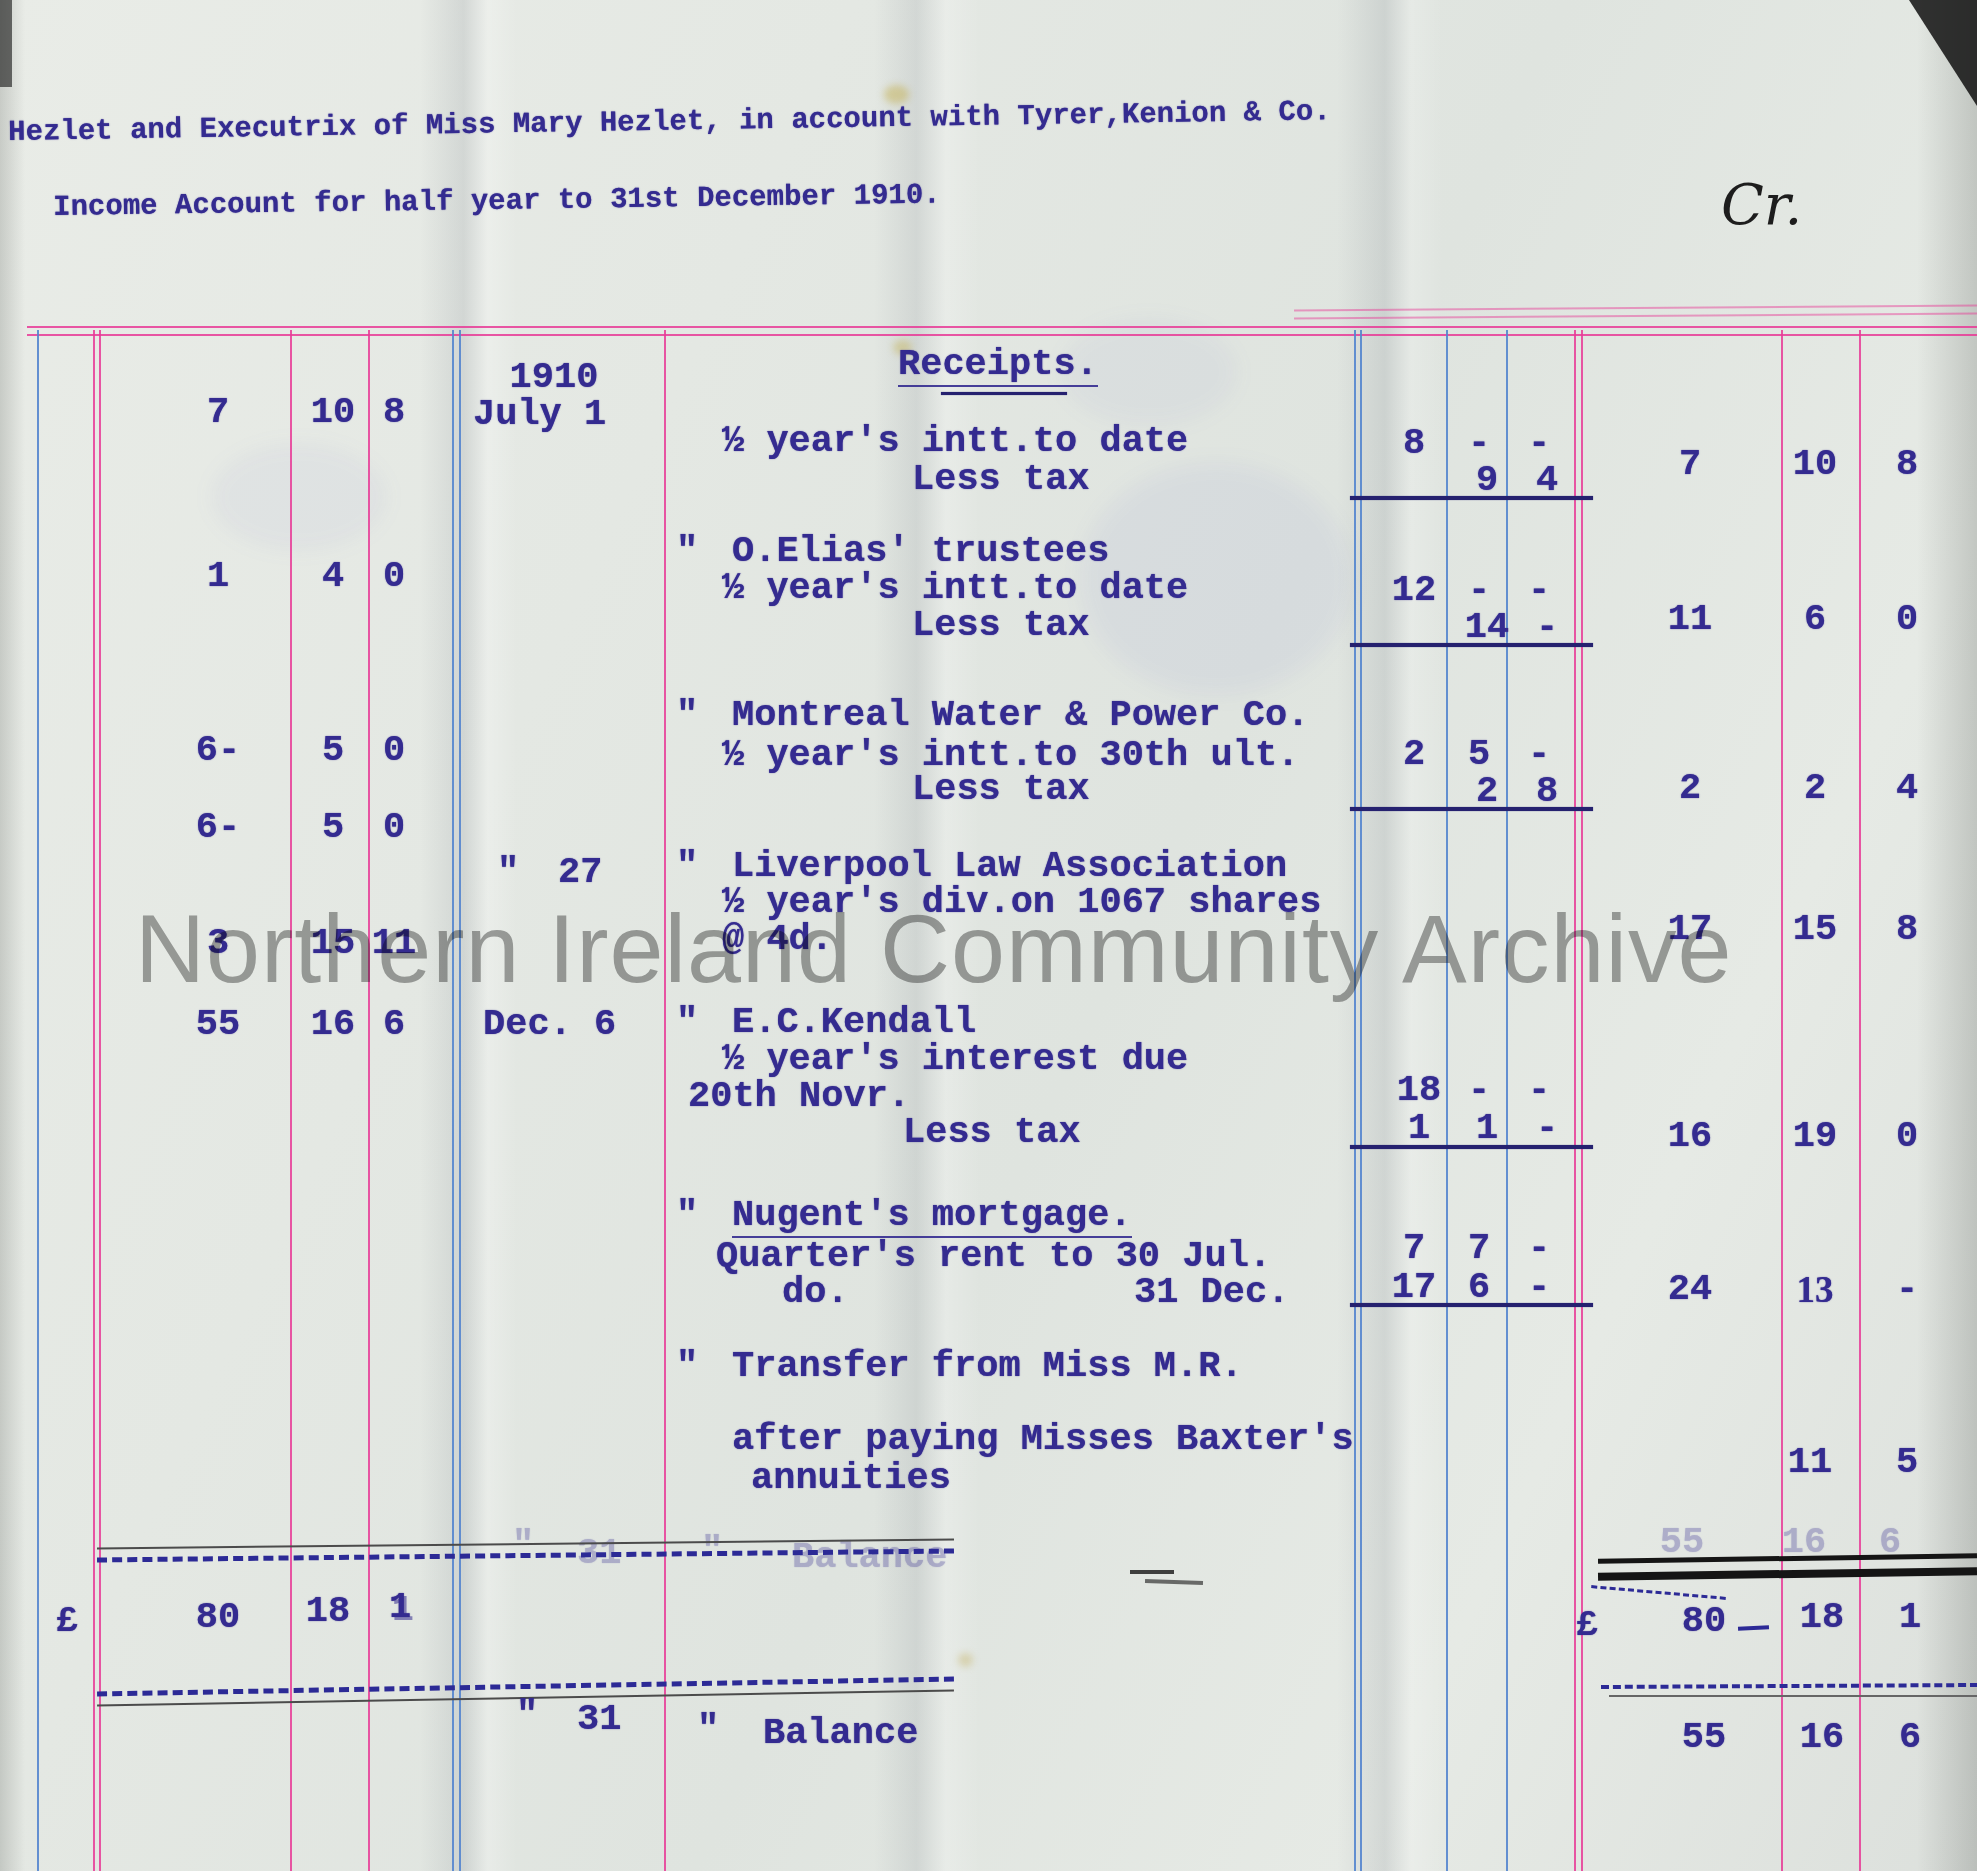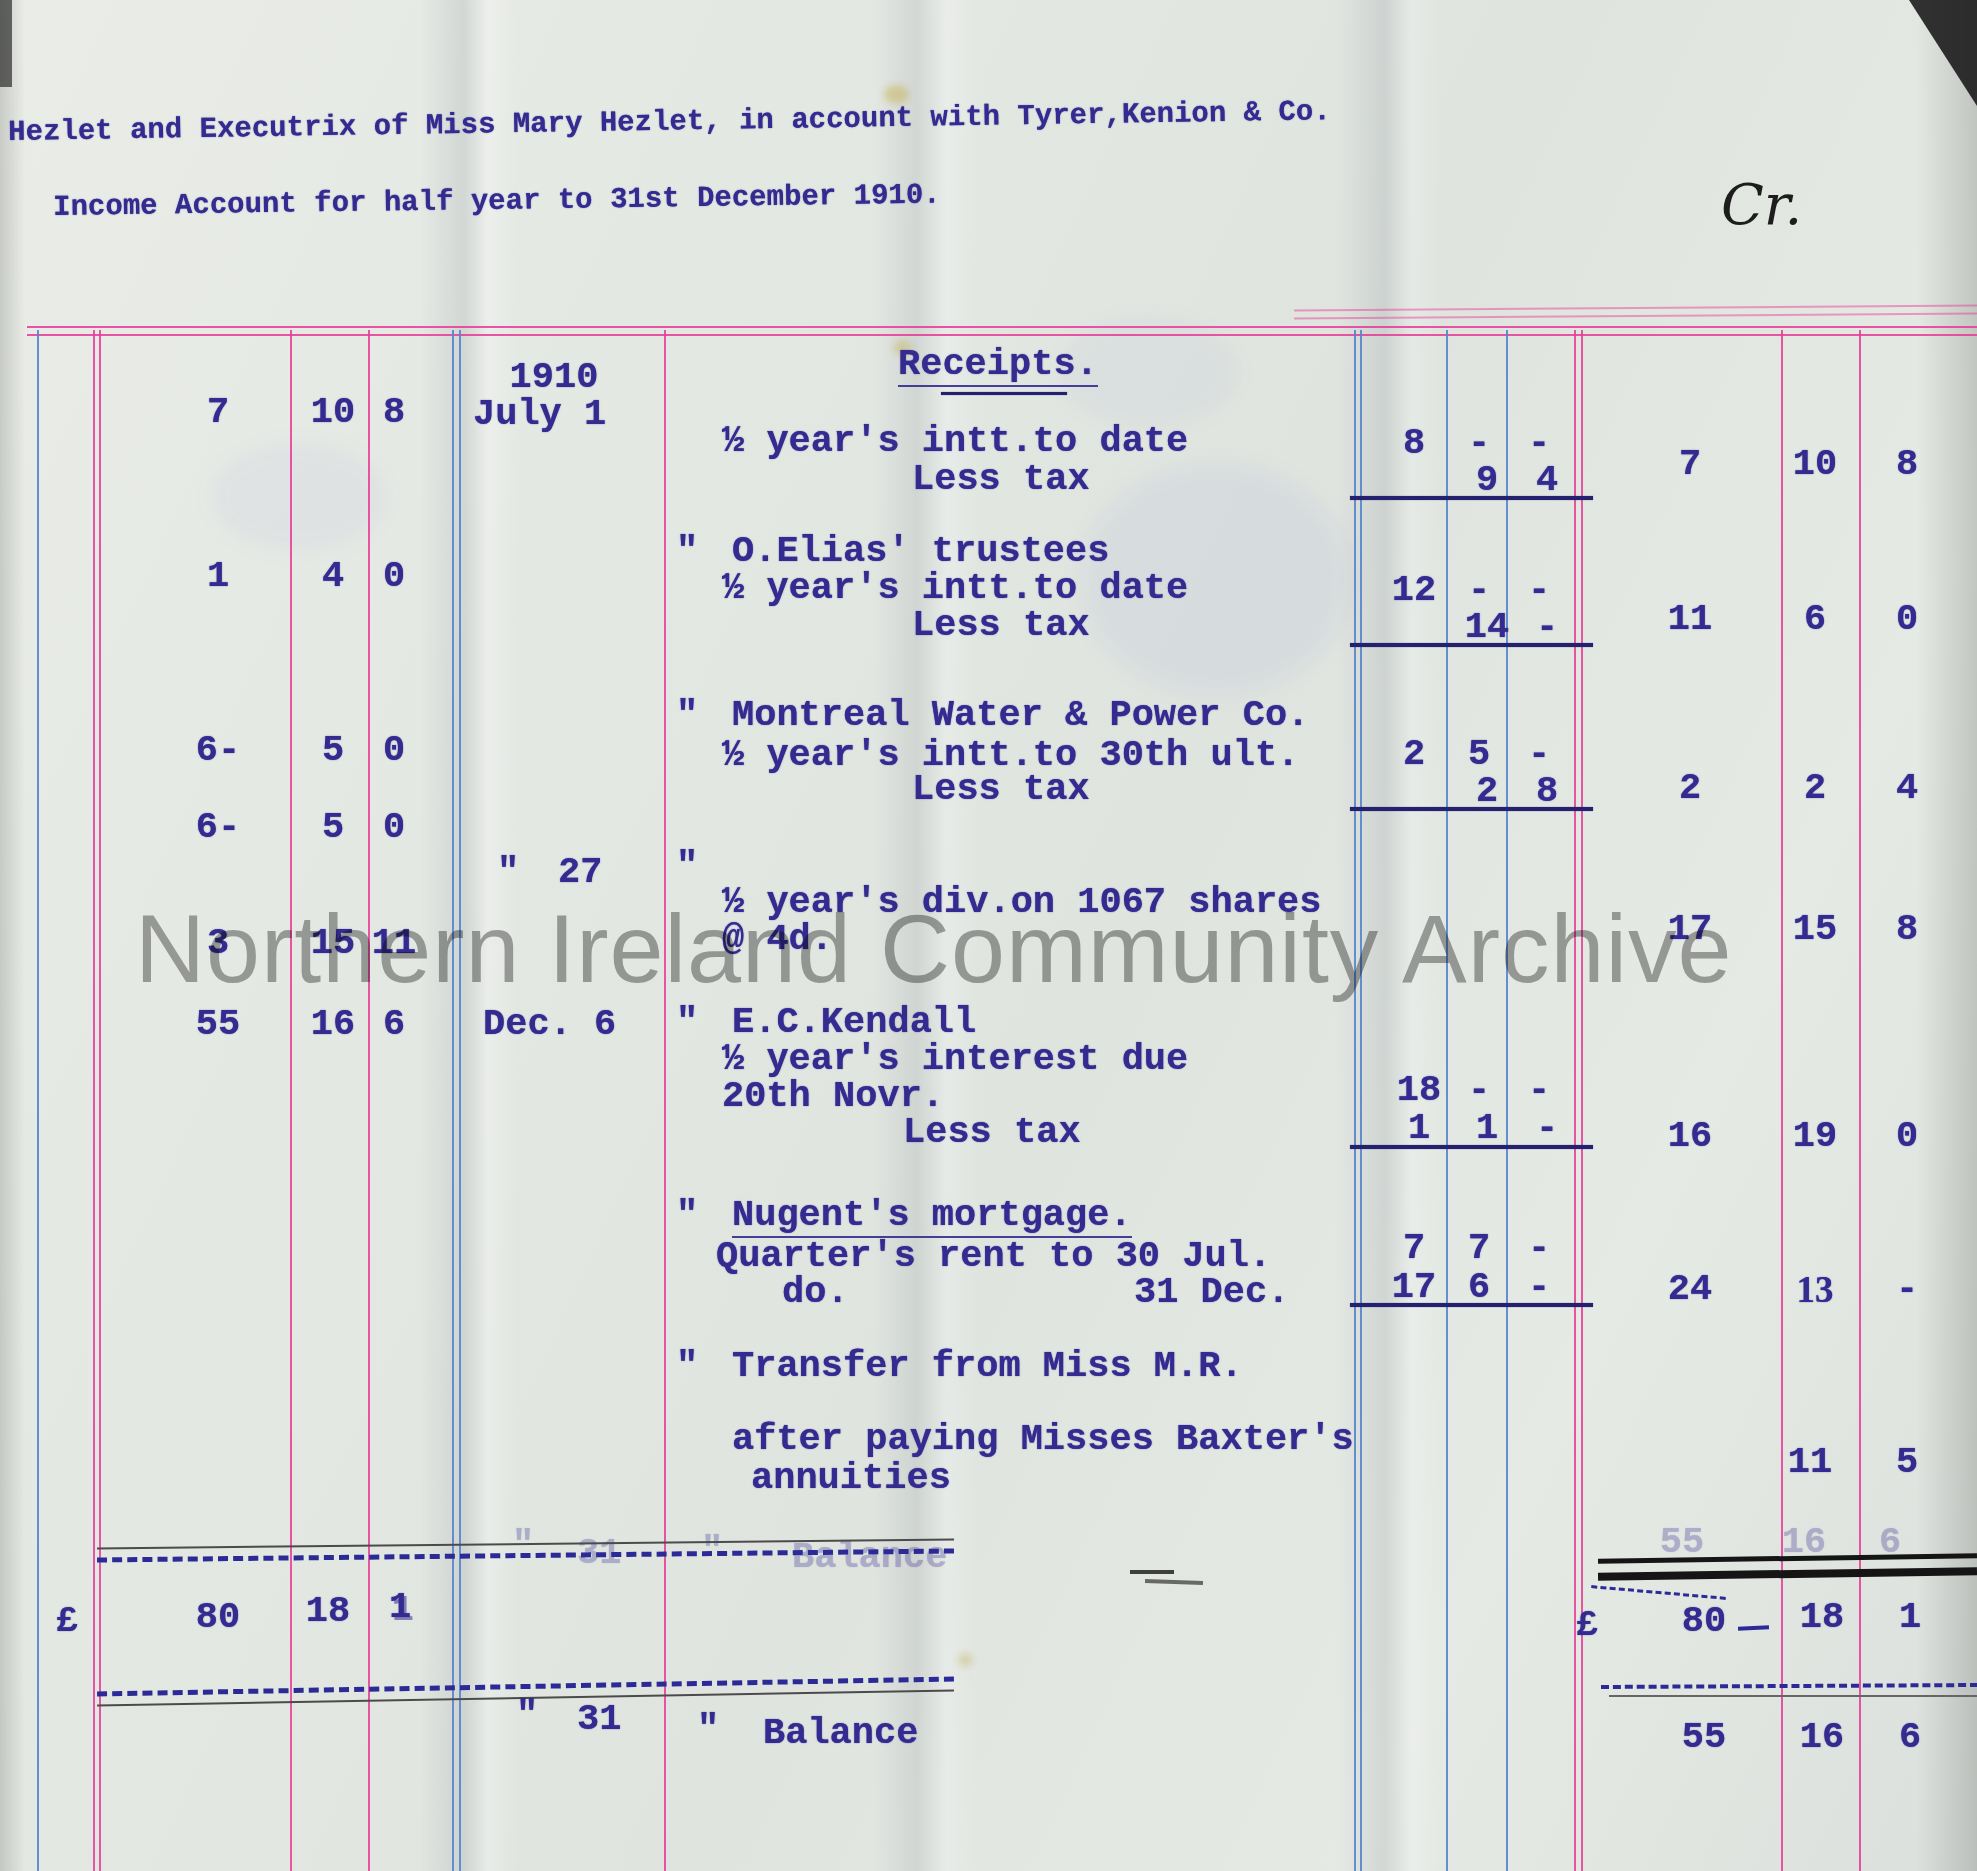--- a/index.html
+++ b/index.html
@@ -134,34 +134,35 @@
   <div class="tw c" style="left:218px;top:732px;">6-</div>
   <div class="tw c" style="left:333px;top:732px;">5</div>
   <div class="tw c" style="left:394px;top:732px;">0</div>
   <div class="tw c" style="left:218px;top:809px;">6-</div>
   <div class="tw c" style="left:333px;top:809px;">5</div>
   <div class="tw c" style="left:394px;top:809px;">0</div>
 
   <div class="tw" style="left:497px;top:854px;">"</div>
   <div class="tw" style="left:558px;top:854px;">27</div>
   <div class="tw" style="left:676px;top:848px;">"</div>
+  <div class="tw" style="left:732px;top:848px;">Liverpool Law Association</div>
   <div class="tw" style="left:722px;top:884px;">½ year's div.on 1067 shares</div>
   <div class="tw" style="left:722px;top:921px;">@ 4d.</div>
   <div class="tw c" style="left:1690px;top:911px;">17</div>
   <div class="tw c" style="left:1815px;top:911px;">15</div>
   <div class="tw c" style="left:1907px;top:911px;">8</div>
   <div class="tw c" style="left:218px;top:925px;">3</div>
   <div class="tw c" style="left:333px;top:925px;">15</div>
   <div class="tw c" style="left:394px;top:925px;">11</div>
 
   <div class="tw" style="left:483px;top:1006px;">Dec. 6</div>
   <div class="tw" style="left:676px;top:1004px;">"</div>
   <div class="tw" style="left:732px;top:1004px;">E.C.Kendall</div>
   <div class="tw" style="left:722px;top:1041px;">½ year's interest due</div>
-  <div class="tw" style="left:722px;top:1078px;">20th Novr.</div>
+  <div class="tw" style="left:688px;top:1078px;">20th Novr.</div>
   <div class="tw c" style="left:1419px;top:1072px;">18</div>
   <div class="tw c" style="left:1479px;top:1072px;">-</div>
   <div class="tw c" style="left:1539px;top:1072px;">-</div>
   <div class="tw" style="left:903px;top:1114px;">Less tax</div>
   <div class="tw c" style="left:1419px;top:1110px;">1</div>
   <div class="tw c" style="left:1487px;top:1110px;">1</div>
   <div class="tw c" style="left:1547px;top:1110px;">-</div>
   <div class="dr" style="left:1350px;top:1145px;width:243px;"></div>
   <div class="tw c" style="left:1690px;top:1118px;">16</div>
   <div class="tw c" style="left:1815px;top:1118px;">19</div>

